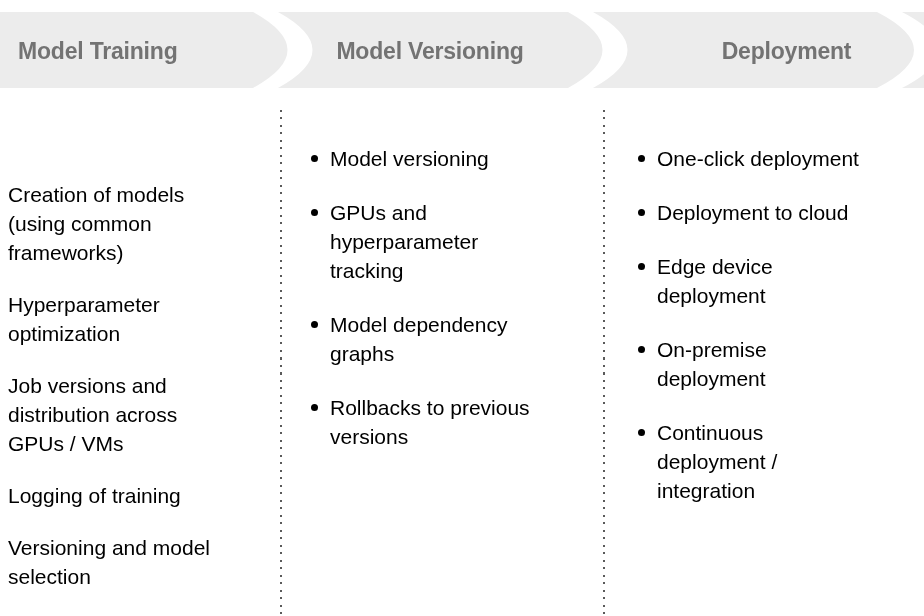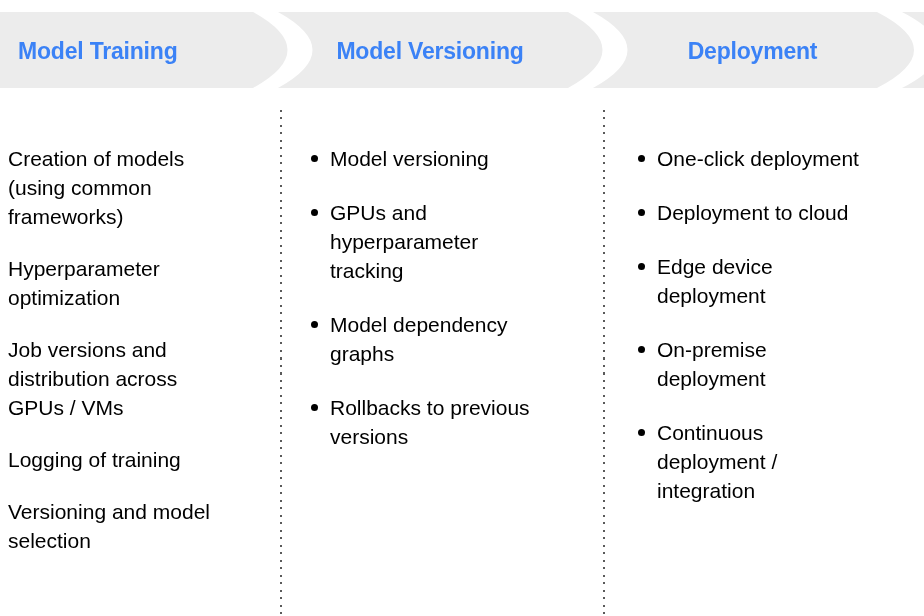--- a/index.html
+++ b/index.html
@@ -9,33 +9,33 @@
     font-family:"Liberation Sans","DejaVu Sans",sans-serif;
     color:#000;
     position:relative;
     overflow:hidden;
   }
   .band-svg { position:absolute; top:0; left:0; display:block; }
   .hdr {
     position:absolute; top:12px; height:77px;
     display:flex; align-items:center; justify-content:center;
     font-weight:bold; font-size:23px; line-height:28px;
-    letter-spacing:-0.2px; text-align:center; color:#3b82f6;
+    letter-spacing:-0.2px; text-align:center; color:#737373;
   }
   .hdr-1 { left:18px; justify-content:flex-start; text-align:left; }
   .hdr-2 { left:310px; width:240px; }
-  .hdr-3 { left:630px; width:245px; }
+  .hdr-3 { left:664px; width:245px; }
   .vdiv {
     position:absolute; top:110px; bottom:0; width:2px;
     background-image:repeating-linear-gradient(to bottom,#5a5a5a 0 2px,transparent 2px 7.5px);
   }
   .vdiv-1 { left:280px; }
   .vdiv-2 { left:603px; }
   .col { position:absolute; top:144px; font-size:21px; line-height:29px; }
-  .col-1 { left:8px;  width:225px; }
+  .col-1 { left:8px;  width:225px;margin-top:36px; }
   .col-2 { left:308px; width:244px; }
   .col-3 { left:635px; width:237px; }
   .para { margin:0 0 23px 0; }
   .bullet-item { position:relative; padding-left:22px; margin:0 0 25px 0; }
   .bullet-item::before {
     content:""; position:absolute; left:3px; top:11px;
     width:7px; height:7px; border-radius:50%; background:#000;
   }
 </style>
 </head>

